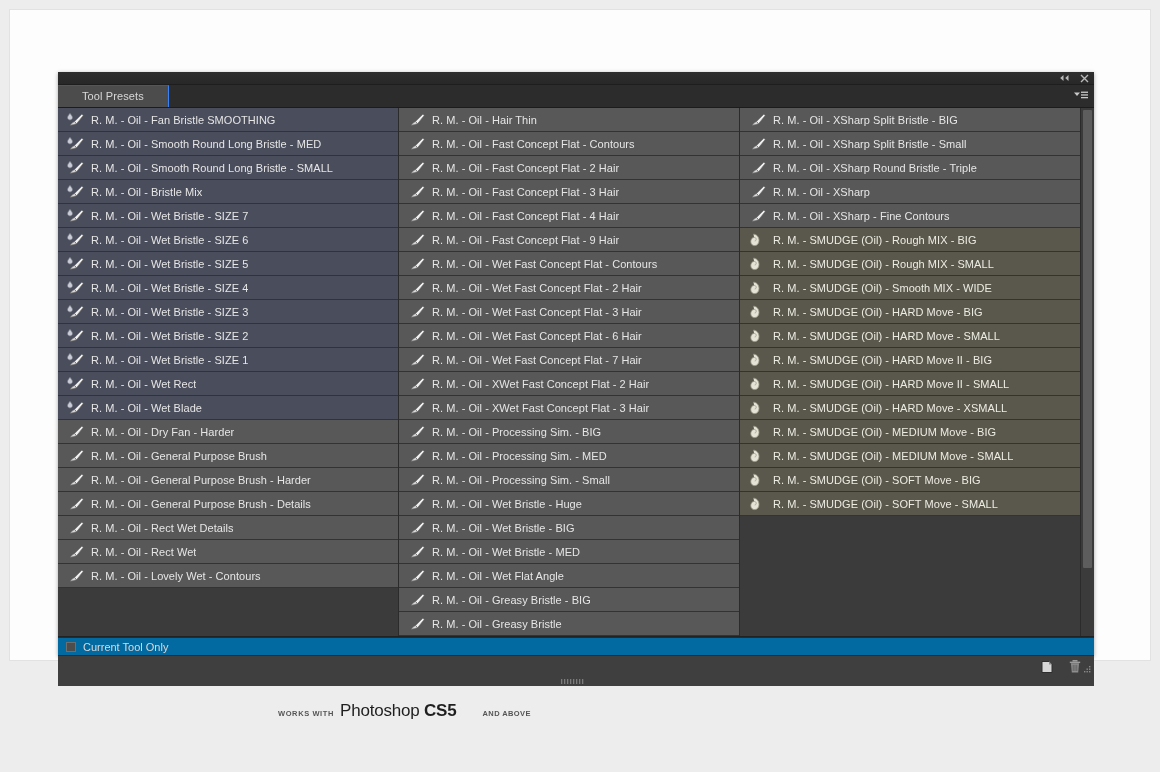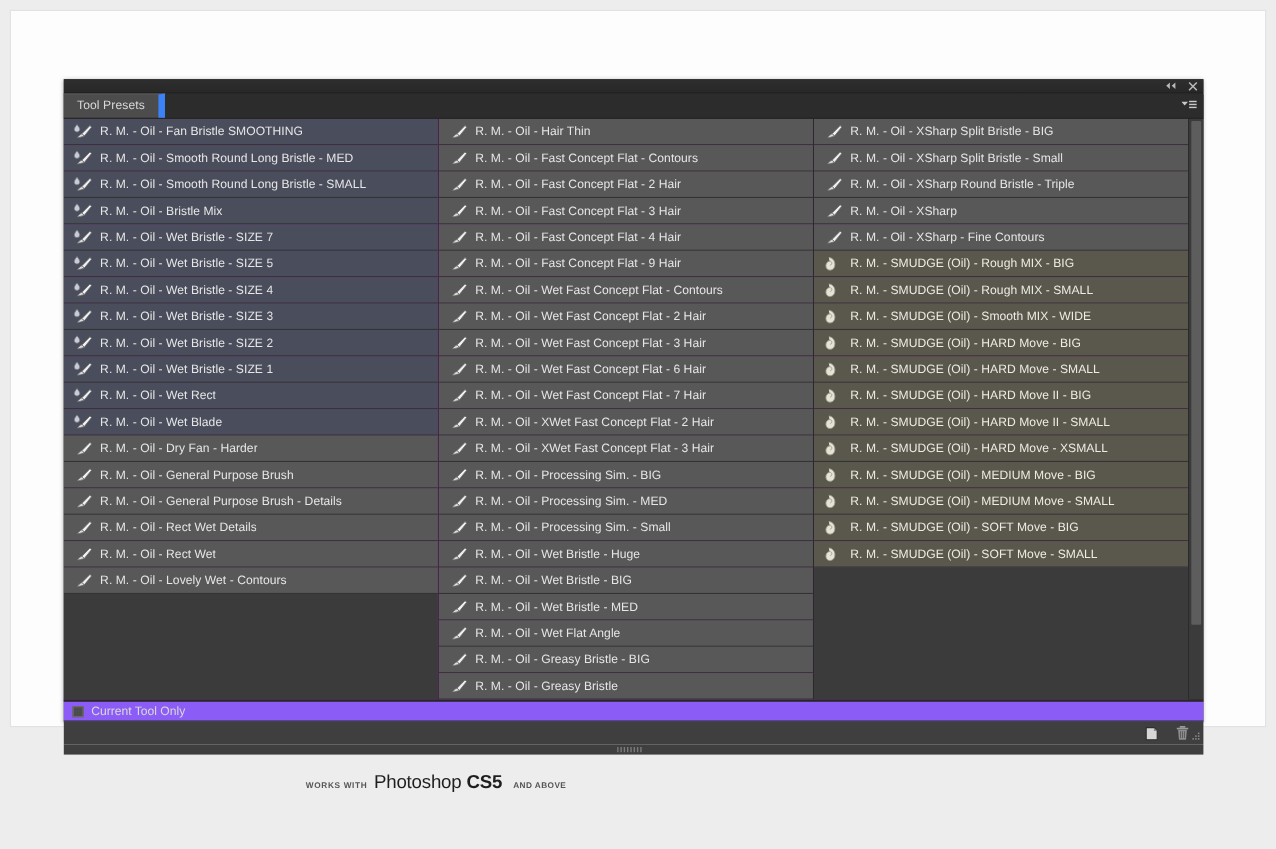--- a/index.html
+++ b/index.html
@@ -69,25 +69,25 @@
     position: relative;
     height: 22px;
     background: #2c2c2c;
     border-bottom: 1px solid #1c1c1c;
     display: flex;
     align-items: flex-end;
   }
   .tab {
     height: 21px;
     line-height: 21px;
-    padding: 0 12px;
+    padding: 0 24px;
     font-size: 11px;
     color: #d8d8d8;
     background: #4c4c4c;
-    border-right: 6px solid #3b82f6;
+    border-right: 1px solid #3b82f6;
     border-top: 1px solid #565656;
     letter-spacing: .1px;
   }
   .tabstrip-filler {
     flex: 1;
     height: 21px;
     background: #2c2c2c;
   }
   .panel-menu-btn {
     position: absolute;
@@ -163,21 +163,21 @@
     left: 2px; top: 2px;
     width: 9px;
     height: 458px;
     background: #5d5d5d;
     border-radius: 1px;
   }
 
   
   .panel-subbar {
     height: 19px;
-    background: #8b5cf6;
+    background: #0369a1;
     border-top: 1px solid #2a2a2a;
     border-bottom: 1px solid #2a2a2a;
     display: flex;
     align-items: center;
     padding-left: 8px;
     box-sizing: border-box;
     text-align: center;
   }
   .chk {
     width: 10px; height: 10px;
@@ -238,21 +238,21 @@
     margin: 0 6px;
     color: #1f1f1f;
     letter-spacing: -.2px;
   }
   .cap-brand b { font-weight: bold; }
   .cap-tail {
     font-size: 7.5px;
     font-weight: bold;
     letter-spacing: .4px;
     color: #555;
-    margin-left: 4px;
+    margin-left: 20px;
     text-transform: uppercase;
   }
 </style>
 </head>
 <body>
 
 <div id="page-frame">
   <div id="page-inner"></div>
 
   <div id="panel">
@@ -339,20 +339,30 @@
             <span class="label">R. M.  -  Oil  -  Wet Bristle - SIZE 7</span>
           </div>
           <div class="preset-row wet">
             <span class="icon">
               <svg width="20" height="16" viewBox="0 0 20 16">
                 <path d="M16.8 2.2 L9.5 9.6 L11.6 11.7 L18.2 3.6 Z" fill="#f1f1f1" stroke="#6a6a6a" stroke-width=".7"></path>
                 <path d="M9.6 9.5 C7.6 10.4 6.2 11.6 5.4 13.2 C7.2 12.9 9.2 12.6 11.5 11.8 Z" fill="#dcdcdc" stroke="#6a6a6a" stroke-width=".7"></path>
                 <path d="M5.0 1.2 C6.6 3.2 7.5 4.5 7.5 5.6 C7.5 7.0 6.4 8.0 5.0 8.0 C3.6 8.0 2.5 7.0 2.5 5.6 C2.5 4.5 3.4 3.2 5.0 1.2 Z" fill="#c9cbd6" stroke="#72757f" stroke-width=".7"></path>
               </svg>
             </span>
+            <span class="label">R. M.  -  Oil  -  Wet Bristle - SIZE 6</span>
+          </div>
+          <div class="preset-row wet">
+            <span class="icon">
+              <svg width="20" height="16" viewBox="0 0 20 16">
+                <path d="M16.8 2.2 L9.5 9.6 L11.6 11.7 L18.2 3.6 Z" fill="#f1f1f1" stroke="#6a6a6a" stroke-width=".7"></path>
+                <path d="M9.6 9.5 C7.6 10.4 6.2 11.6 5.4 13.2 C7.2 12.9 9.2 12.6 11.5 11.8 Z" fill="#dcdcdc" stroke="#6a6a6a" stroke-width=".7"></path>
+                <path d="M5.0 1.2 C6.6 3.2 7.5 4.5 7.5 5.6 C7.5 7.0 6.4 8.0 5.0 8.0 C3.6 8.0 2.5 7.0 2.5 5.6 C2.5 4.5 3.4 3.2 5.0 1.2 Z" fill="#c9cbd6" stroke="#72757f" stroke-width=".7"></path>
+              </svg>
+            </span>
             <span class="label">R. M.  -  Oil  -  Wet Bristle - SIZE 5</span>
           </div>
           <div class="preset-row wet">
             <span class="icon">
               <svg width="20" height="16" viewBox="0 0 20 16">
                 <path d="M16.8 2.2 L9.5 9.6 L11.6 11.7 L18.2 3.6 Z" fill="#f1f1f1" stroke="#6a6a6a" stroke-width=".7"></path>
                 <path d="M9.6 9.5 C7.6 10.4 6.2 11.6 5.4 13.2 C7.2 12.9 9.2 12.6 11.5 11.8 Z" fill="#dcdcdc" stroke="#6a6a6a" stroke-width=".7"></path>
                 <path d="M5.0 1.2 C6.6 3.2 7.5 4.5 7.5 5.6 C7.5 7.0 6.4 8.0 5.0 8.0 C3.6 8.0 2.5 7.0 2.5 5.6 C2.5 4.5 3.4 3.2 5.0 1.2 Z" fill="#c9cbd6" stroke="#72757f" stroke-width=".7"></path>
               </svg>
             </span>
@@ -418,20 +428,29 @@
             <span class="label">R. M.  -  Oil  -  Dry Fan - Harder</span>
           </div>
           <div class="preset-row dry">
             <span class="icon">
               <svg width="20" height="16" viewBox="0 0 20 16">
                 <path d="M16.8 2.2 L9.5 9.6 L11.6 11.7 L18.2 3.6 Z" fill="#f1f1f1" stroke="#6a6a6a" stroke-width=".7"></path>
                 <path d="M9.6 9.5 C7.6 10.4 6.2 11.6 5.4 13.2 C7.2 12.9 9.2 12.6 11.5 11.8 Z" fill="#dcdcdc" stroke="#6a6a6a" stroke-width=".7"></path>
               </svg>
             </span>
             <span class="label">R. M.  -  Oil  -  General Purpose Brush</span>
+          </div>
+          <div class="preset-row dry">
+            <span class="icon">
+              <svg width="20" height="16" viewBox="0 0 20 16">
+                <path d="M16.8 2.2 L9.5 9.6 L11.6 11.7 L18.2 3.6 Z" fill="#f1f1f1" stroke="#6a6a6a" stroke-width=".7"></path>
+                <path d="M9.6 9.5 C7.6 10.4 6.2 11.6 5.4 13.2 C7.2 12.9 9.2 12.6 11.5 11.8 Z" fill="#dcdcdc" stroke="#6a6a6a" stroke-width=".7"></path>
+              </svg>
+            </span>
+            <span class="label">R. M.  -  Oil  -  General Purpose Brush - Harder</span>
           </div>
           <div class="preset-row dry">
             <span class="icon">
               <svg width="20" height="16" viewBox="0 0 20 16">
                 <path d="M16.8 2.2 L9.5 9.6 L11.6 11.7 L18.2 3.6 Z" fill="#f1f1f1" stroke="#6a6a6a" stroke-width=".7"></path>
                 <path d="M9.6 9.5 C7.6 10.4 6.2 11.6 5.4 13.2 C7.2 12.9 9.2 12.6 11.5 11.8 Z" fill="#dcdcdc" stroke="#6a6a6a" stroke-width=".7"></path>
               </svg>
             </span>
             <span class="label">R. M.  -  Oil  -  General Purpose Brush - Details</span>
           </div>

